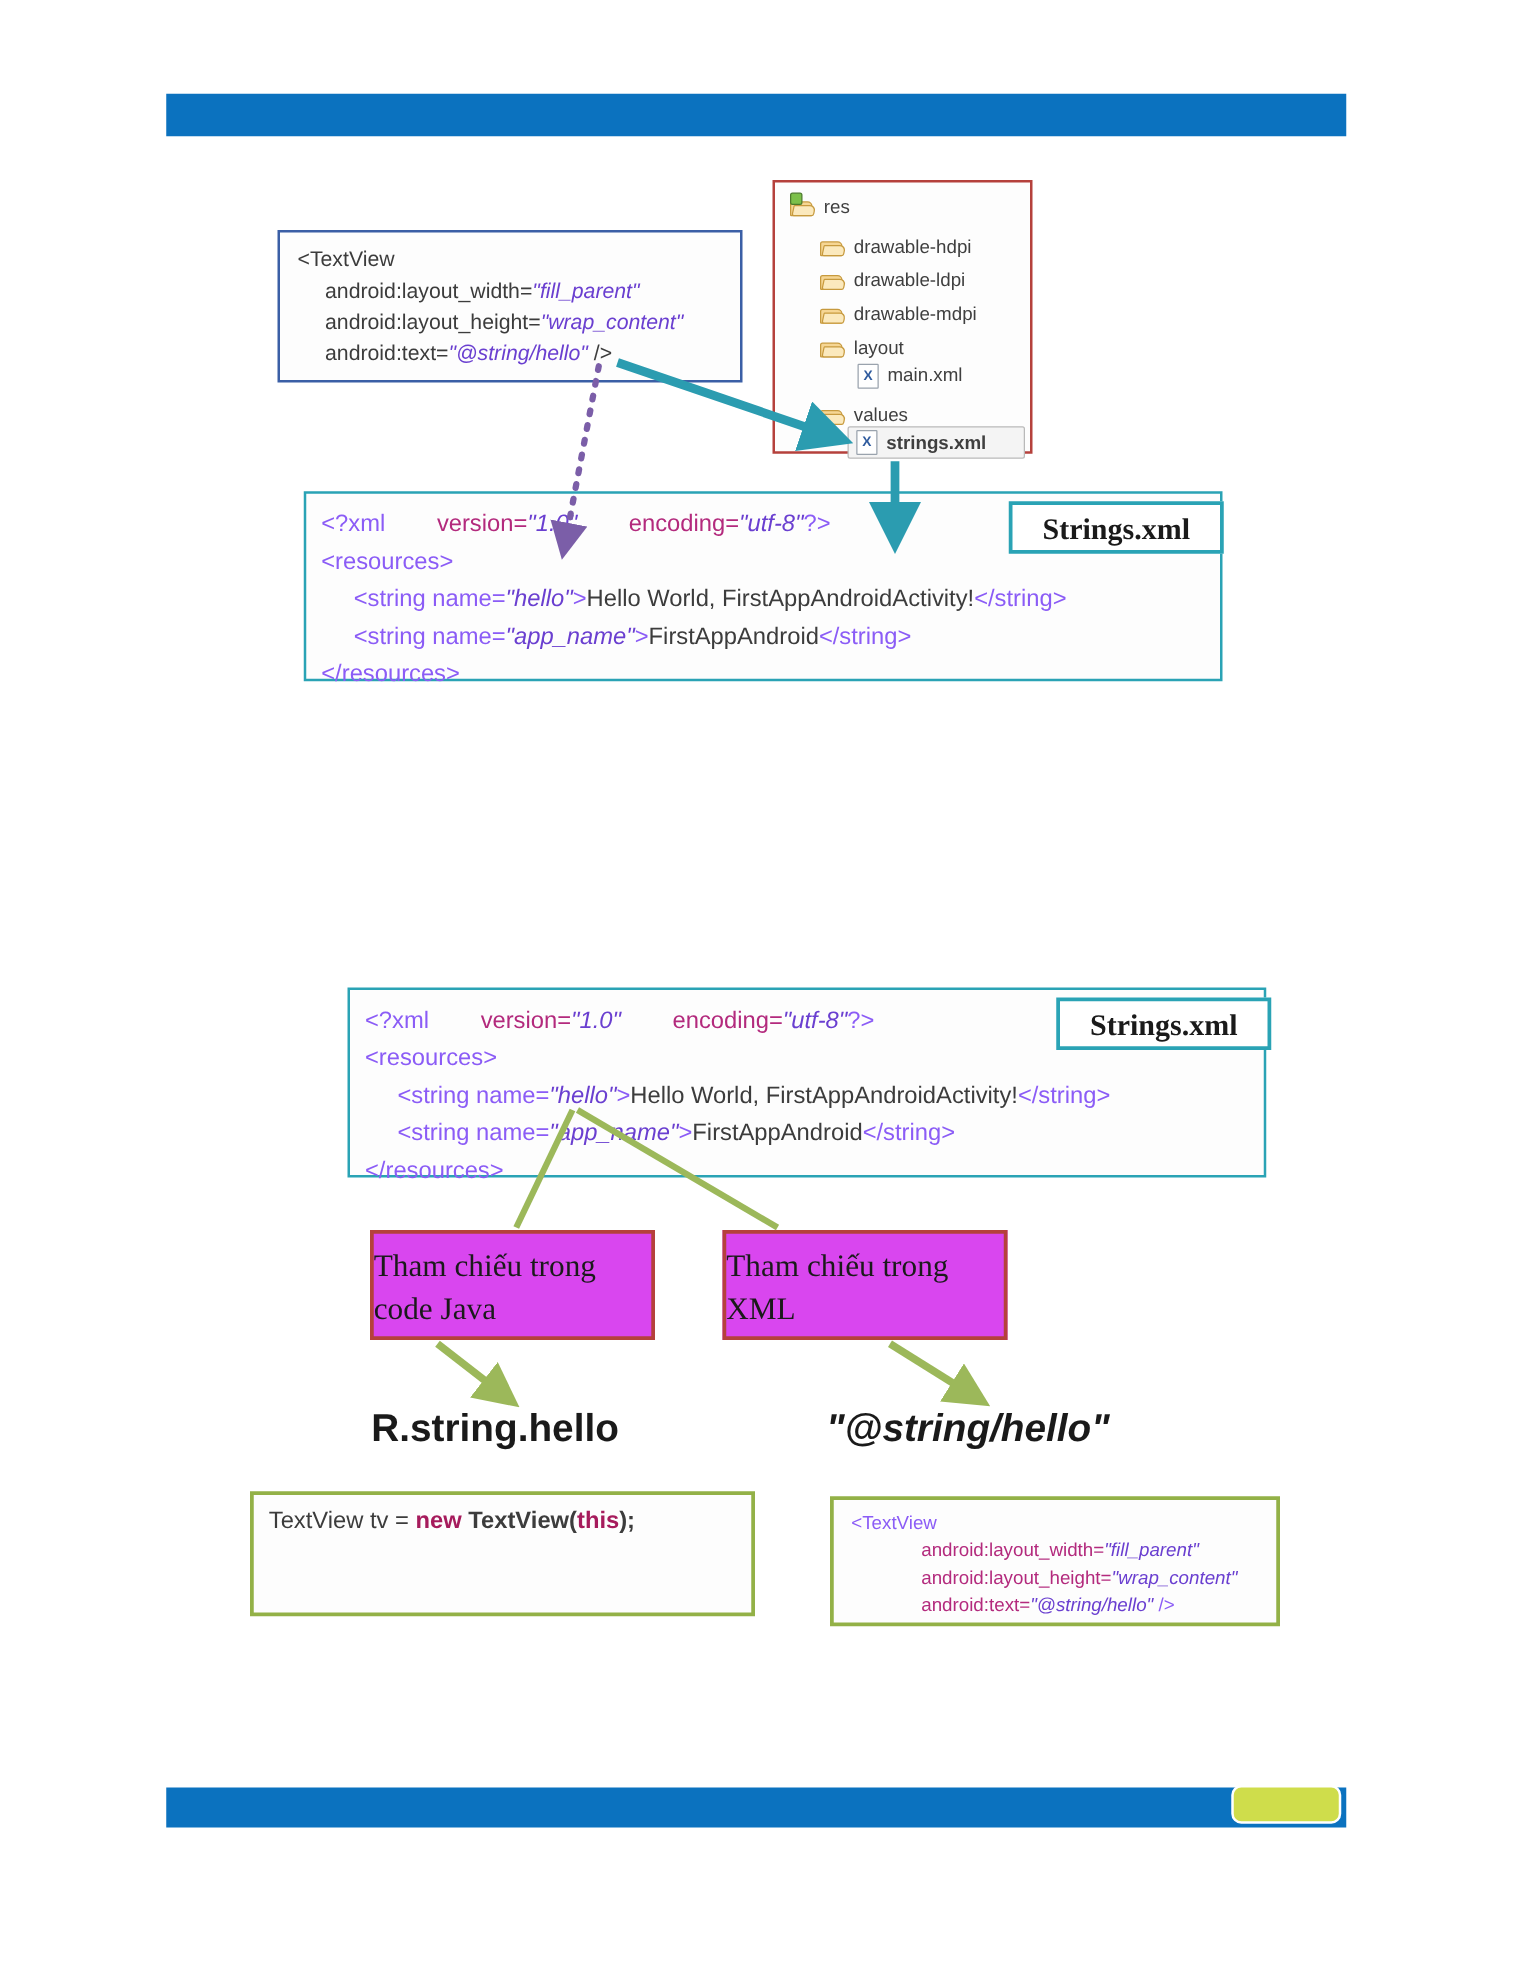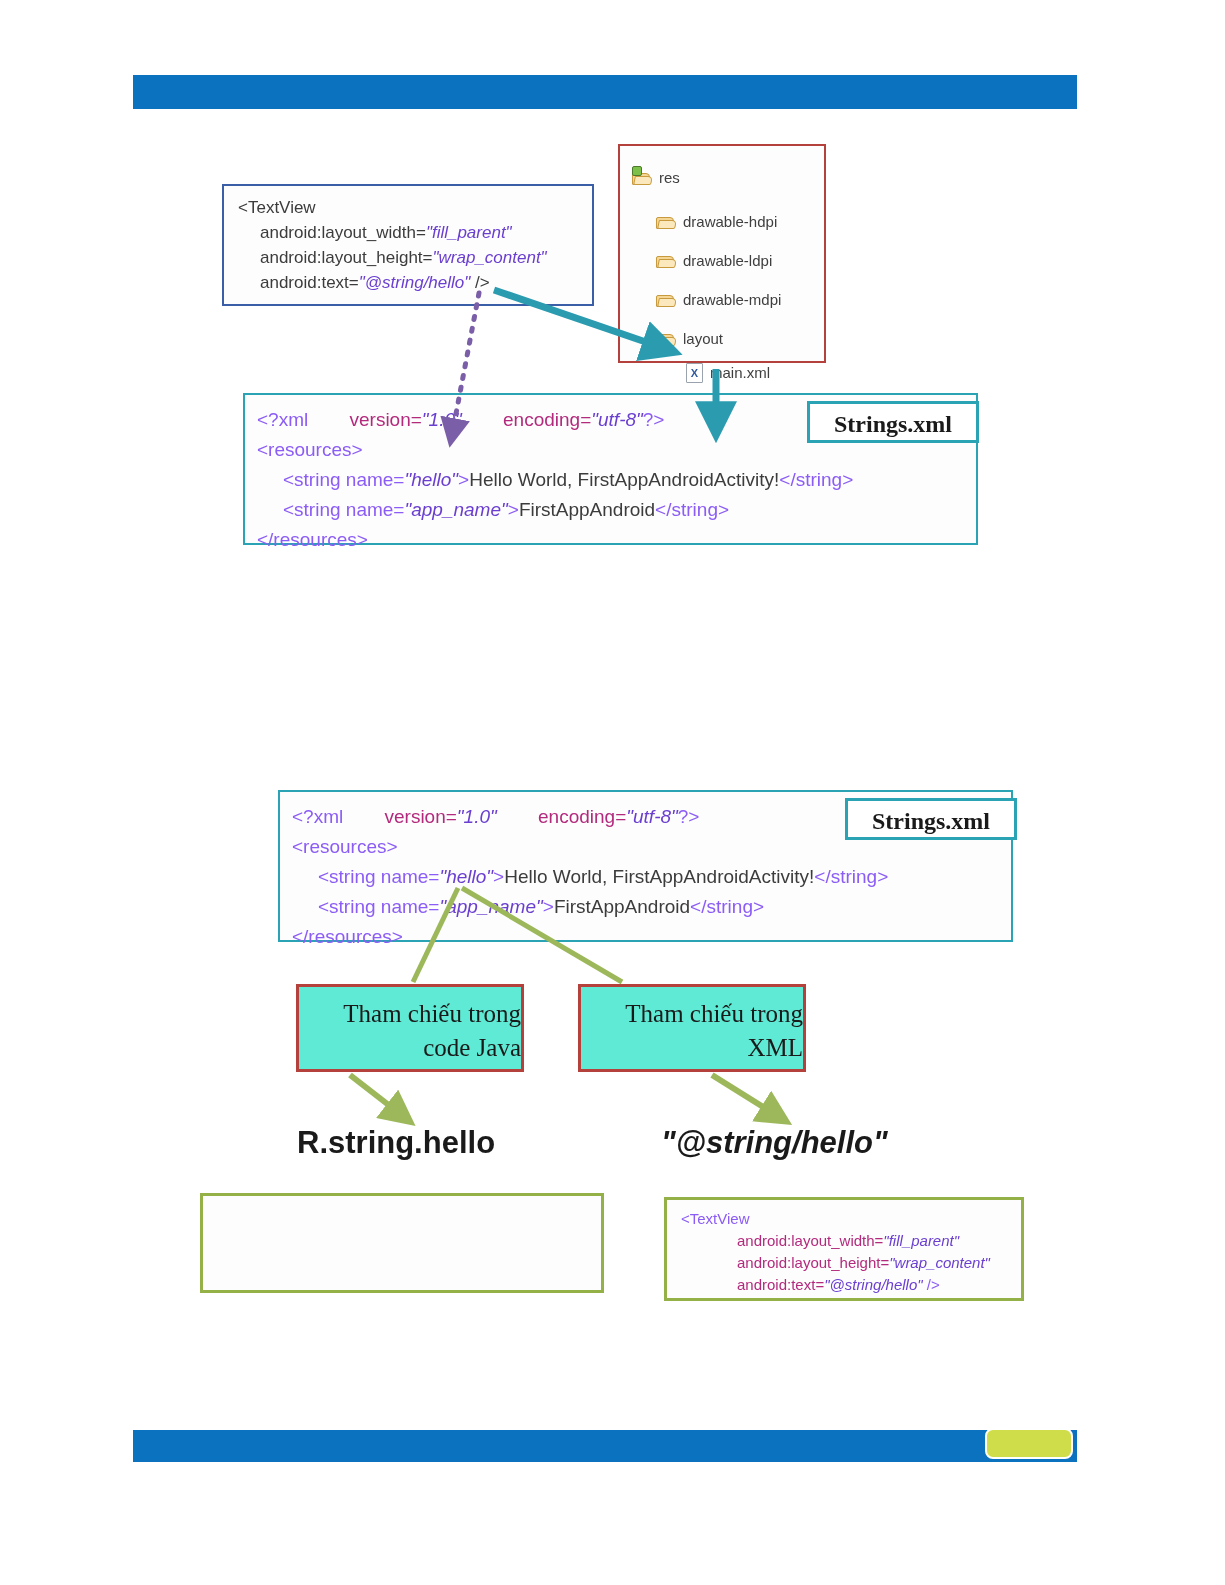--- a/index.html
+++ b/index.html
@@ -71,21 +71,20 @@
   #tree-box {
     left: 618px; top: 144px; width: 208px; height: 219px;
     padding: 6px 0 0 6px;
   }
   .tree-row {
     display: flex;
     align-items: center;
     height: 27px;
     font-size: 15px;
     color: #3f3f3f;
-    margin-top: 12px;
   }
   .tree-row .lbl { margin-left: 7px; white-space: nowrap; }
   .depth0 { padding-left: 6px; }
   .depth1 { padding-left: 30px; align-items: flex-end; }
   .depth2 { padding-left: 60px; }
   .folder-icon { width: 20px; height: 16px; position: relative; flex: 0 0 20px; }
   .folder-icon .back {
     position: absolute; left: 0; top: 3px;
     width: 18px; height: 12px;
     background: #f6d694;
@@ -154,26 +153,26 @@
     text-align: center;
     line-height: 40px;
   }
   #strings-label-1 { left: 807px; top: 401px; width: 172px; height: 42px; }
   #strings-label-2 { left: 845px; top: 798px; width: 172px; height: 42px; }
 
   
   .note-box {
     position: absolute;
     box-sizing: border-box;
-    background: #5eead4;
+    background: #d946ef;
     border: 3px solid #b5413c;
     font-family: "Liberation Serif", serif;
     font-size: 25px;
     color: #1a1a1a;
-    text-align: right;
+    text-align: left;
     line-height: 34px;
     padding-top: 10px;
   }
   #note-java { left: 296px; top: 984px; width: 228px; height: 88px; }
   #note-xml  { left: 578px; top: 984px; width: 228px; height: 88px; }
 
   
   .big-ref {
     position: absolute;
     font-size: 31px;
@@ -302,20 +301,21 @@
 
   <div class="note-box" id="note-java" style="white-space: pre-line;">Tham chiếu trong
 code Java</div>
   <div class="note-box" id="note-xml" style="white-space: pre-line;">Tham chiếu trong
 XML</div>
 
   <div class="big-ref" id="ref-java">R.string.hello</div>
   <div class="big-ref" id="ref-xml">"@string/hello"</div>
 
   <div class="box box-olive" id="java-code-box">
+    <div class="code"><span class="txt">TextView tv = </span><span class="kw">new</span><span class="txt" style="font-weight:bold"> TextView(</span><span class="kw">this</span><span class="txt" style="font-weight:bold">);</span></div>
   </div>
 
   <div class="box box-olive" id="xml-code-box">
     <div class="code"><span class="tag">&lt;TextView</span></div>
     <div class="code ind"><span class="attr">android:layout_width=</span><span class="val">"fill_parent"</span></div>
     <div class="code ind"><span class="attr">android:layout_height=</span><span class="val">"wrap_content"</span></div>
     <div class="code ind"><span class="attr">android:text=</span><span class="val">"@string/hello"</span><span class="tag"> /&gt;</span></div>
   </div>
 
   <svg id="arrows" viewBox="0 0 1225 1585">

